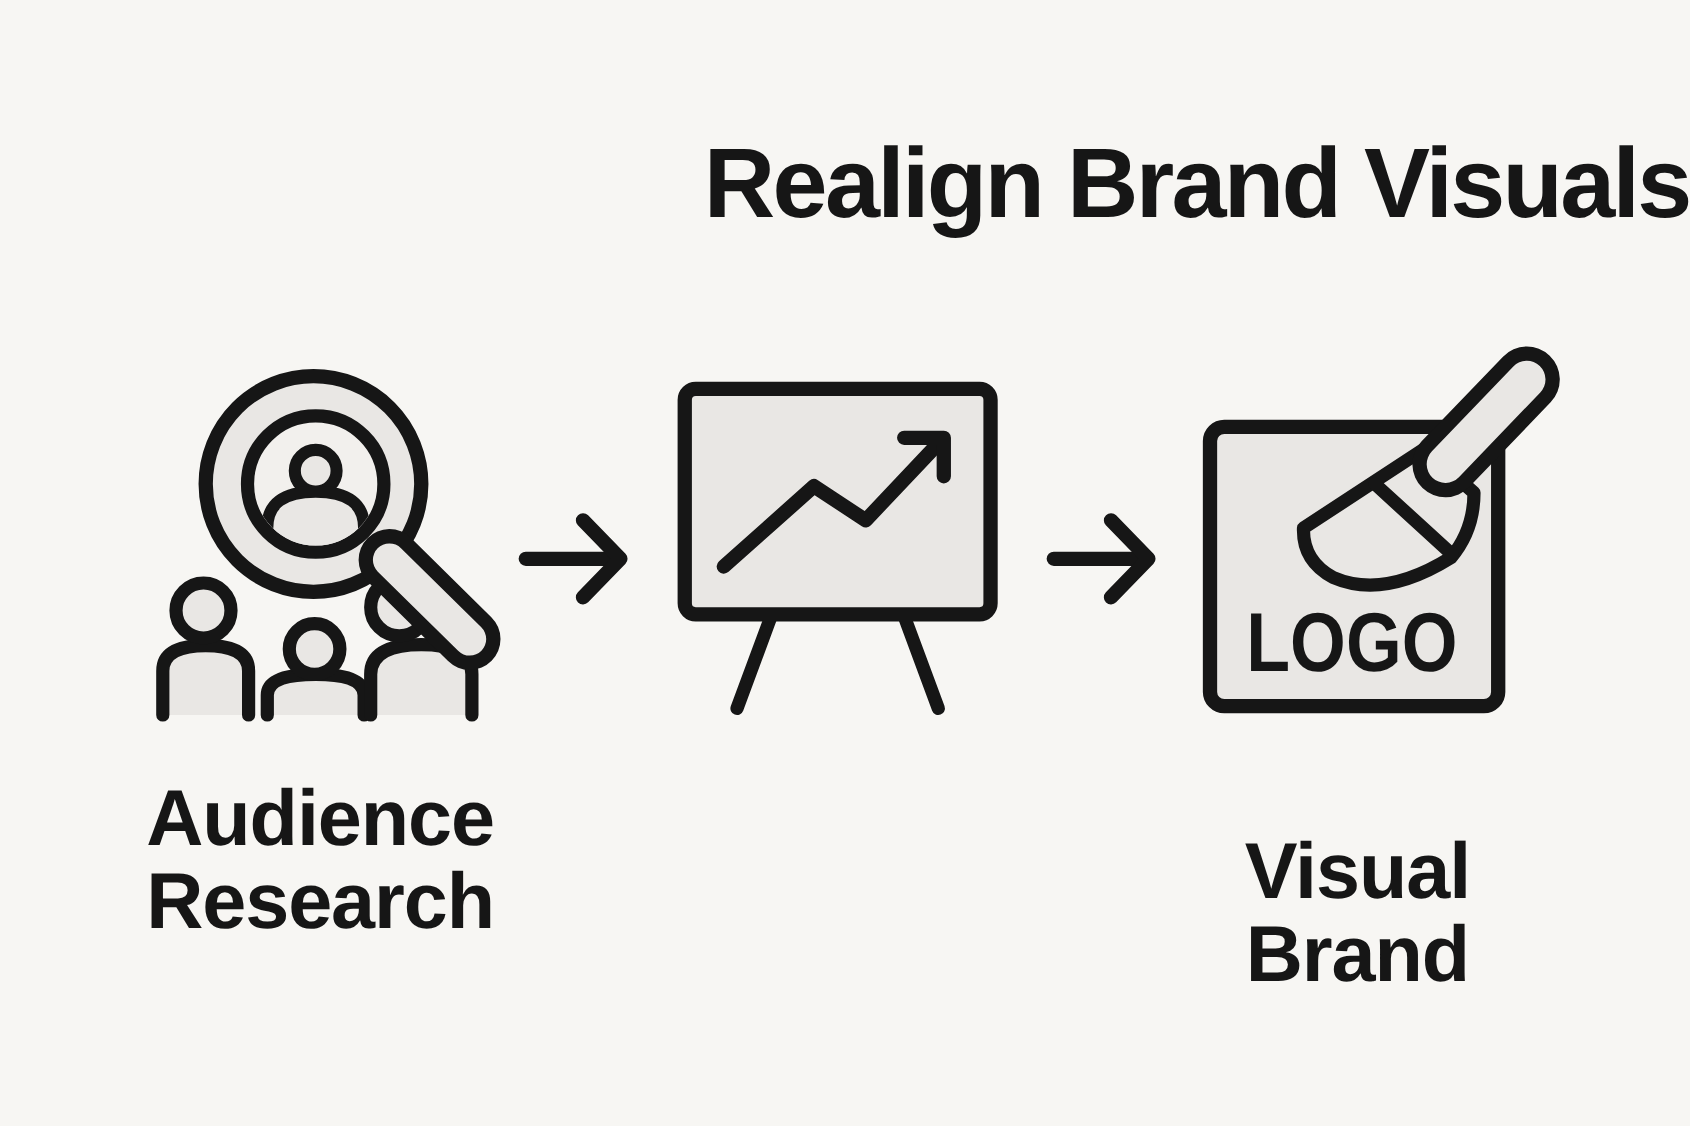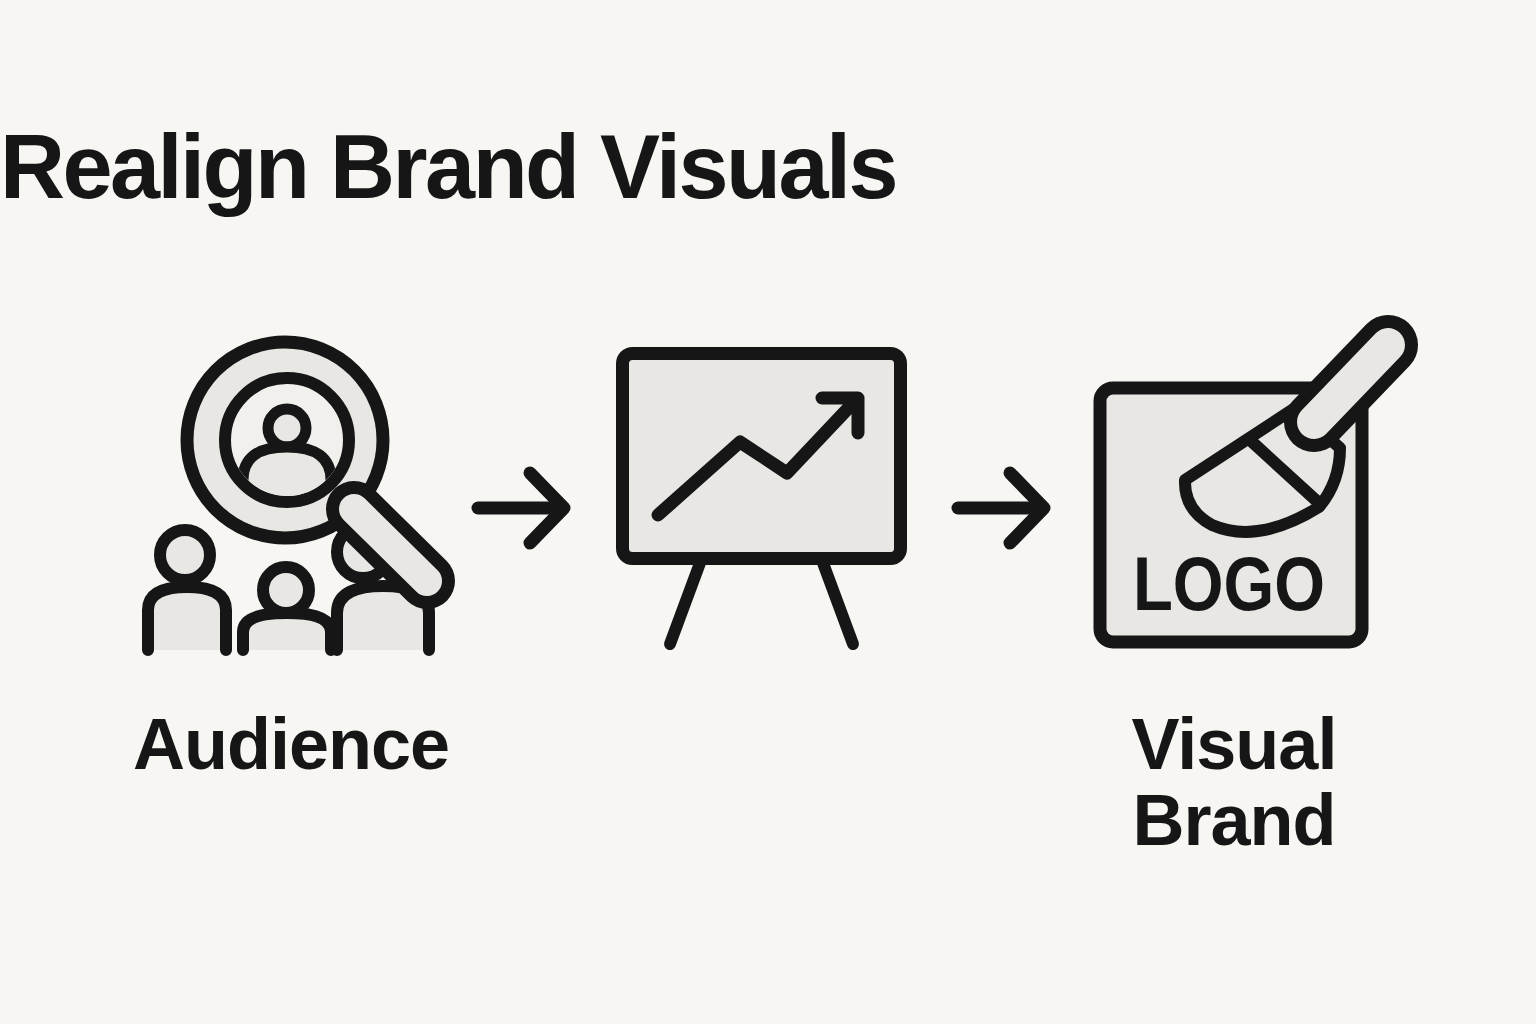--- a/index.html
+++ b/index.html
@@ -13,21 +13,21 @@
   body{
     background:var(--background);
     font-family:"Liberation Sans", sans-serif;
     color:var(--line);
     position:relative;
   }
   .canvas{position:absolute;inset:0;}
   .title{
     position:absolute;
     left:0; top:116px; width:1536px;
-    text-align:left;
+    text-align:right;
     font-size:90px;
     font-weight:bold;
     letter-spacing:-2.5px;
     color:var(--line);
   }
   .icon{position:absolute;}
   .icon-audience{left:130px; top:300px;}
   .icon-trend{left:600px; top:335px;}
   .icon-visual{left:1090px; top:310px;}
   .flow-arrow{position:absolute; top:458px;}
@@ -39,21 +39,21 @@
     width:360px;
     text-align:center;
     font-size:72px;
     font-weight:bold;
     line-height:76px;
     letter-spacing:-1px;
     color:var(--line);
   }
   .step-label.l1{left:111px;}
   .step-label.l2{left:588px;}
-  .step-label.l3{left:1054px;}
+  .step-label.l3{left:1054px;margin-top:48px;}
 
   
   .st{stroke:var(--line); fill:none;}
   .fill-shape{fill:var(--shape-fill);}
   .fill-lens{fill:var(--lens-fill);}
   .fill-none{fill:none;}
   .cap{stroke-linecap:round; stroke-linejoin:round;}
   .logo-word{
     font-family:"Liberation Sans", sans-serif;
     font-weight:bold;
@@ -124,19 +124,20 @@
     <g>
       <path class="st fill-shape cap" stroke-width="12" d="M95,170 L205,98 L250,138 Q250,172 229,197 Q168,235 122,215 Q94,200 95,170 Z"></path>
       <line x1="224" y1="112" x2="298" y2="35" stroke="var(--line)" stroke-width="60" stroke-linecap="round"></line>
       <line x1="224" y1="112" x2="298" y2="35" stroke="var(--shape-fill)" stroke-width="34" stroke-linecap="round"></line>
       <line class="cap" x1="160" y1="130" x2="230" y2="194" stroke="var(--line)" stroke-width="12"></line>
     </g>
   </svg>
 
   <div class="step-label l1">
     <div>Audience</div>
+    <div>Research</div>
   </div>
   <div class="step-label l3">
     <div>Visual</div>
     <div>Brand</div>
   </div>
 
 </div>
 
 </body></html>

